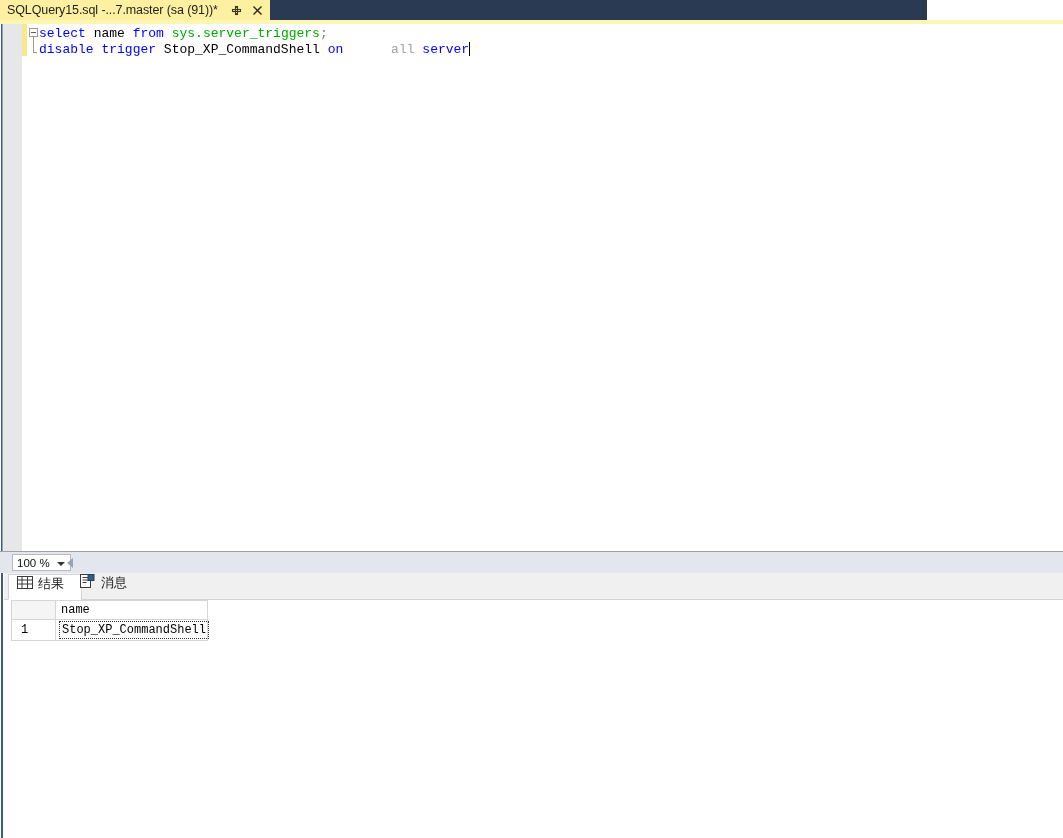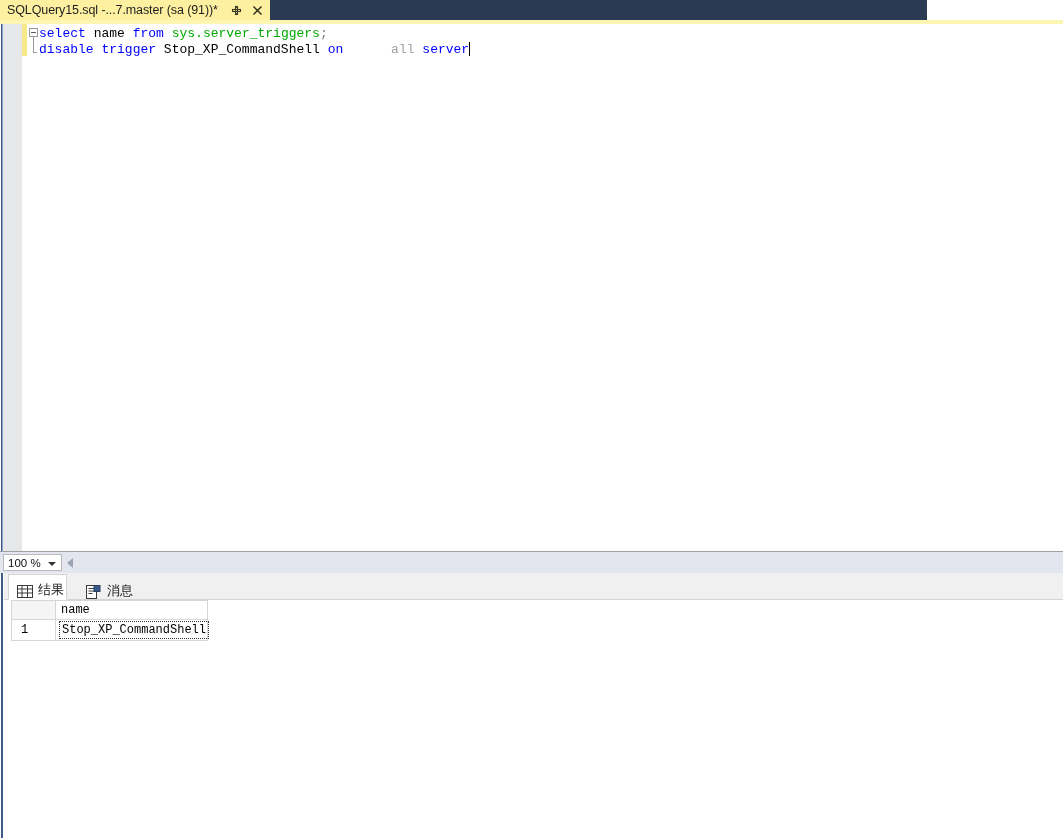--- a/index.html
+++ b/index.html
@@ -167,21 +167,21 @@
   .zoombar {
     position: absolute;
     left: 0; top: 551px;
     width: 1063px; height: 22px;
     background: #e4e6ef;
     border-top: 1px solid #a0a0a0;
     box-sizing: border-box;
   }
   .zoom-combo {
     position: absolute;
-    left: 3px; top: 2px;
+    left: 12px; top: 2px;
     width: 59px; height: 17px;
     background: #ffffff;
     border: 1px solid #b9b9b9;
     box-sizing: border-box;
     display: flex;
     align-items: center;
   }
   .zoom-combo-value {
     font-size: 11.5px;
     color: #111;
@@ -231,22 +231,22 @@
     width: 1059px; height: 27px;
     background: #f0f0f0;
     border-bottom: 1px solid #d3d3d3;
     box-sizing: border-box;
   }
   .rtab {
     position: absolute;
     top: 1px;
     height: 26px;
     display: flex;
-    align-items: flex-end;
-    padding: 0 2px 0 8px;
+    align-items: flex-start;
+    padding: 0 17px 0 8px;
     box-sizing: border-box;
     font-size: 13px;
     color: #1a1a1a;
     font-family: "Liberation Sans", sans-serif;
   }
   .rtab.active {
     background: #ffffff;
     border: 1px solid #d3d3d3;
     border-bottom: 1px solid #ffffff;
   }
@@ -368,21 +368,21 @@
             <rect x="0.5" y="1.5" width="15" height="12" fill="#ffffff" stroke="#3a3a3a" stroke-width="1"></rect>
             <line x1="0.5" y1="5" x2="15.5" y2="5" stroke="#3a3a3a" stroke-width="1"></line>
             <line x1="0.5" y1="9" x2="15.5" y2="9" stroke="#3a3a3a" stroke-width="1"></line>
             <line x1="5" y1="1.5" x2="5" y2="13.5" stroke="#3a3a3a" stroke-width="1"></line>
             <line x1="10.5" y1="1.5" x2="10.5" y2="13.5" stroke="#3a3a3a" stroke-width="1"></line>
           </svg>
         </span>
         <span class="rtab-label">结果</span>
       </div>
 
-      <div class="rtab inactive" id="rtab1" style="left: 74px;">
+      <div class="rtab inactive" id="rtab1" style="left: 68px;">
         <span class="rtab-icon">
           <svg width="16" height="15" viewBox="0 0 16 15">
             <rect x="0.5" y="0.5" width="10" height="13" fill="#ffffff" stroke="#3a3a3a" stroke-width="1"></rect>
             <line x1="2.5" y1="3.5" x2="8" y2="3.5" stroke="#3a3a3a" stroke-width="1"></line>
             <line x1="2.5" y1="6" x2="8" y2="6" stroke="#3a3a3a" stroke-width="1"></line>
             <line x1="2.5" y1="8.5" x2="6.5" y2="8.5" stroke="#3a3a3a" stroke-width="1"></line>
             <rect x="8" y="0.5" width="6" height="6" fill="#3a5a8c" stroke="#27405f" stroke-width="1"></rect>
           </svg>
         </span>
         <span class="rtab-label">消息</span>

